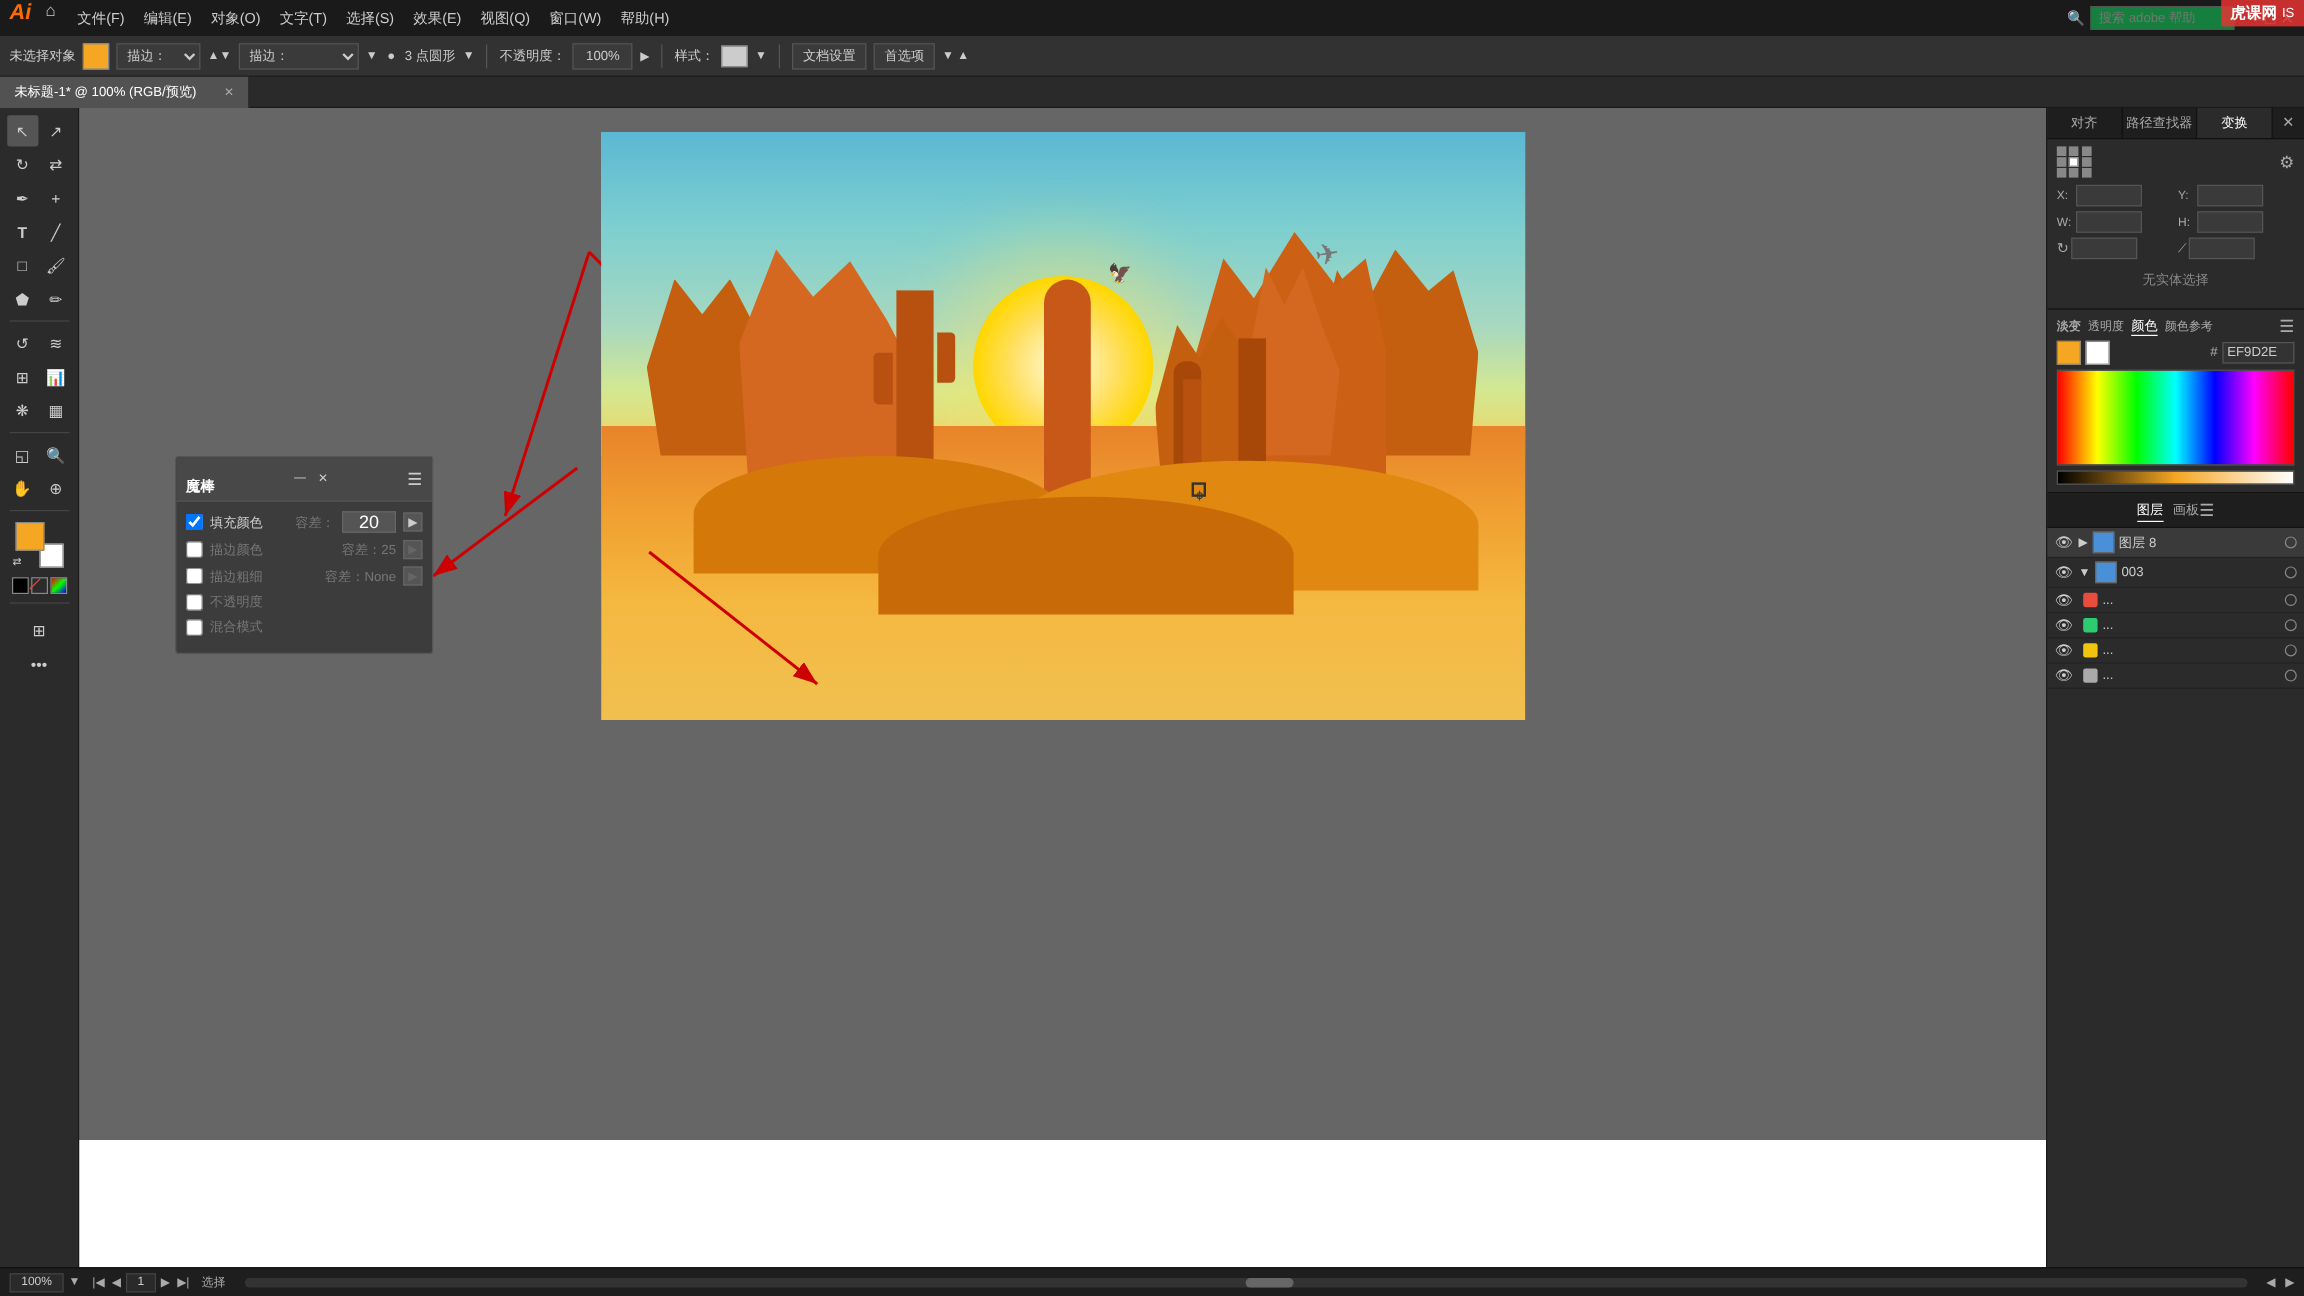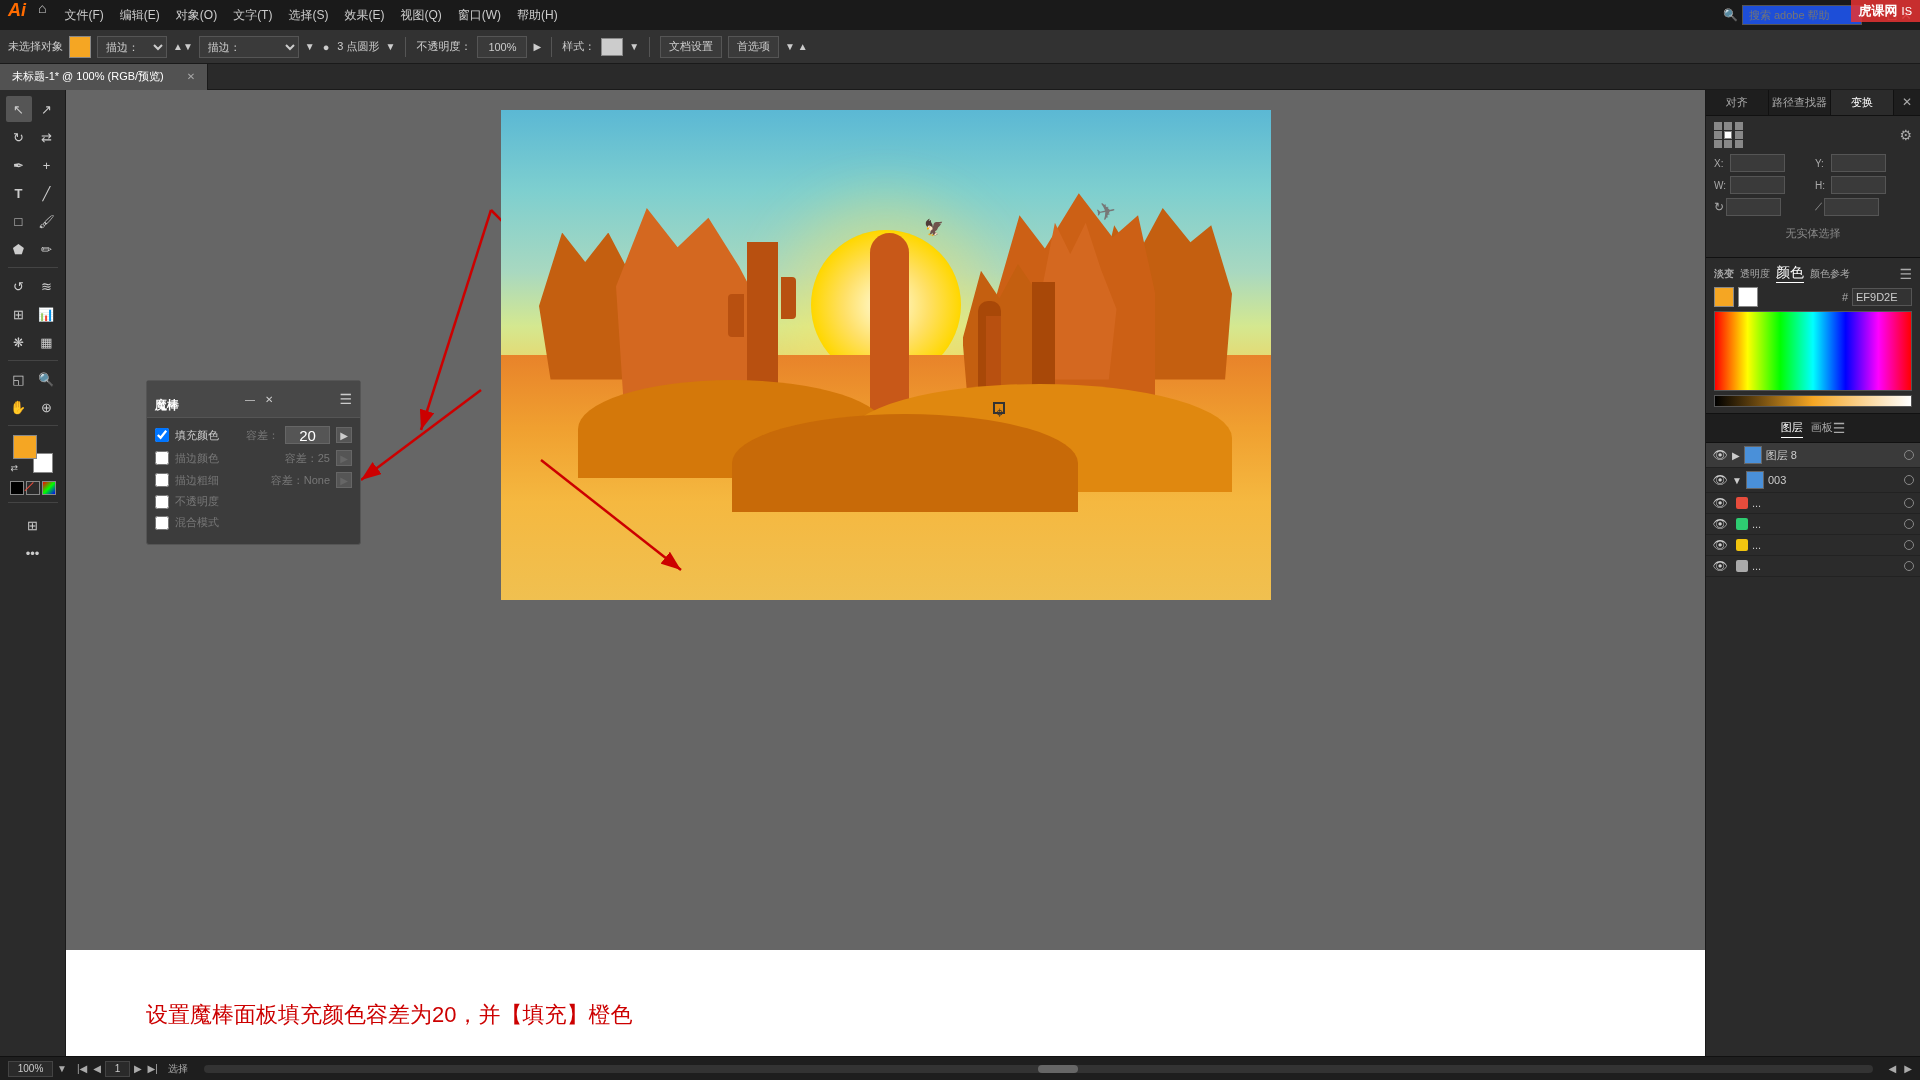--- a/index.html
+++ b/index.html
@@ -201,21 +201,21 @@
   <span class="menu-item">编辑(E)</span>
   <span class="menu-item">对象(O)</span>
   <span class="menu-item">文字(T)</span>
   <span class="menu-item">选择(S)</span>
   <span class="menu-item">效果(E)</span>
   <span class="menu-item">视图(Q)</span>
   <span class="menu-item">窗口(W)</span>
   <span class="menu-item">帮助(H)</span>
   <div class="menu-search">
     <span style="color:#aaa;font-size:12px;">🔍</span>
-    <input type="text" placeholder="搜索 adobe 帮助" style="background: #1d4ed8; border: 1px solid rgb(85, 85, 85); color: rgb(204, 204, 204); padding: 2px 6px; font-size: 11px; width: 120px; height: 20px;">
+    <input type="text" placeholder="搜索 adobe 帮助" style="background: #15803d; border: 1px solid rgb(85, 85, 85); color: rgb(204, 204, 204); padding: 2px 6px; font-size: 11px; width: 120px; height: 20px;">
   </div>
   <div style="display:flex;align-items:center;gap:4px;margin-left:8px;">
     <span style="color:#aaa;font-size:14px;cursor:pointer;">─</span>
     <span style="color:#aaa;font-size:14px;cursor:pointer;">□</span>
     <span style="color:#aaa;font-size:14px;cursor:pointer;">✕</span>
   </div>
   <div class="watermark-box">
     <span class="watermark-text">虎课网</span>
     <span style="color:#fff;font-size:11px;">IS</span>
   </div>
@@ -425,21 +425,20 @@
             <polygon points="0 0, 8 3, 0 6" fill="#cc0000"></polygon>
           </marker>
         </defs>
         <line x1="140" y1="10" x2="20" y2="100" stroke="#cc0000" stroke-width="2.5" marker-end="url(#ah2)"></line>
         <line x1="200" y1="80" x2="340" y2="190" stroke="#cc0000" stroke-width="2.5" marker-end="url(#ah2)"></line>
       </svg>
     </div>
 
     <div id="bottom-text">
       <div>
-        <div class="instruction-text">设置魔棒面板填充颜色容差为20，并【填充】橙色</div>
       </div>
     </div>
   </div>
 
   <div id="right-panel">
 
     <div class="right-panel-tabs">
       <div class="rp-tab">对齐</div>
       <div class="rp-tab">路径查找器</div>
       <div class="rp-tab active">变换</div>
@@ -493,21 +492,21 @@
           <input class="transform-input" type="text" value="" style="">
         </div>
       </div>
       <div class="no-selection">无实体选择</div>
     </div>
 
     <div style="padding:6px 8px;border-bottom:1px solid #111;">
       <div style="display:flex;align-items:center;gap:6px;margin-bottom:4px;">
         <span style="color:#aaa;font-size:10px;font-weight:bold;">淡变</span>
         <span style="color:#aaa;font-size:10px;">透明度</span>
-        <span style="color:#fff;font-size:14px;border-bottom:1px solid #fff;">颜色</span>
+        <span style="color:#fff;font-size:11px;border-bottom:1px solid #fff;">颜色</span>
         <span style="color:#aaa;font-size:10px;">颜色参考</span>
         <span style="color:#aaa;font-size:14px;margin-left:auto;">☰</span>
       </div>
       <div style="display:flex;align-items:center;gap:4px;margin-bottom:4px;">
         <div style="width:20px;height:20px;background:#f5a623;border:1px solid #888;"></div>
         <div style="width:20px;height:20px;background:#fff;border:1px solid #888;"></div>
         <div style="flex:1;"></div>
         <span style="color:#aaa;font-size:11px;">#</span>
         <input type="text" value="EF9D2E" style="background: rgb(51, 51, 51); border: 1px solid rgb(85, 85, 85); color: rgb(204, 204, 204); width: 60px; height: 18px; font-size: 11px; padding: 0px 3px;">
       </div>

